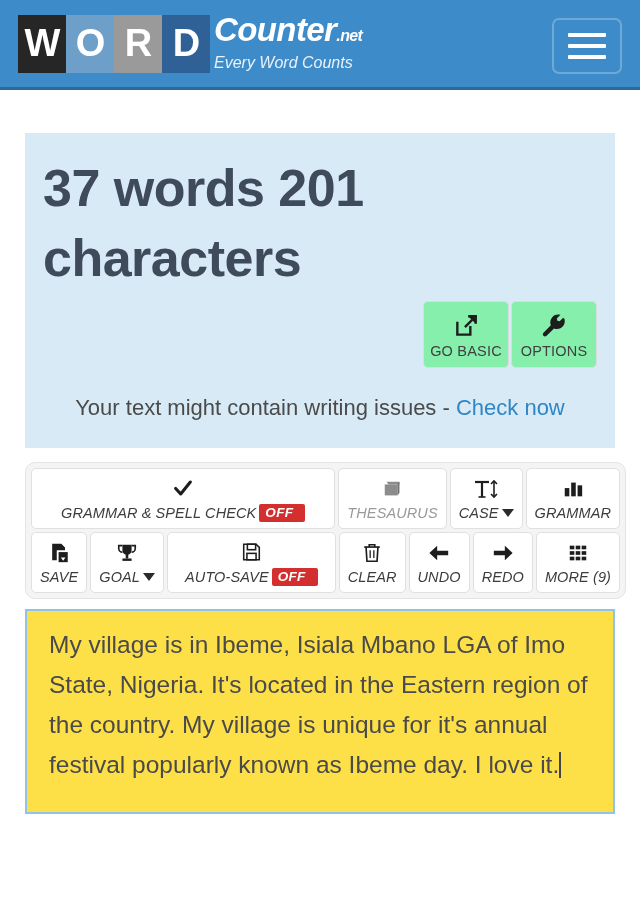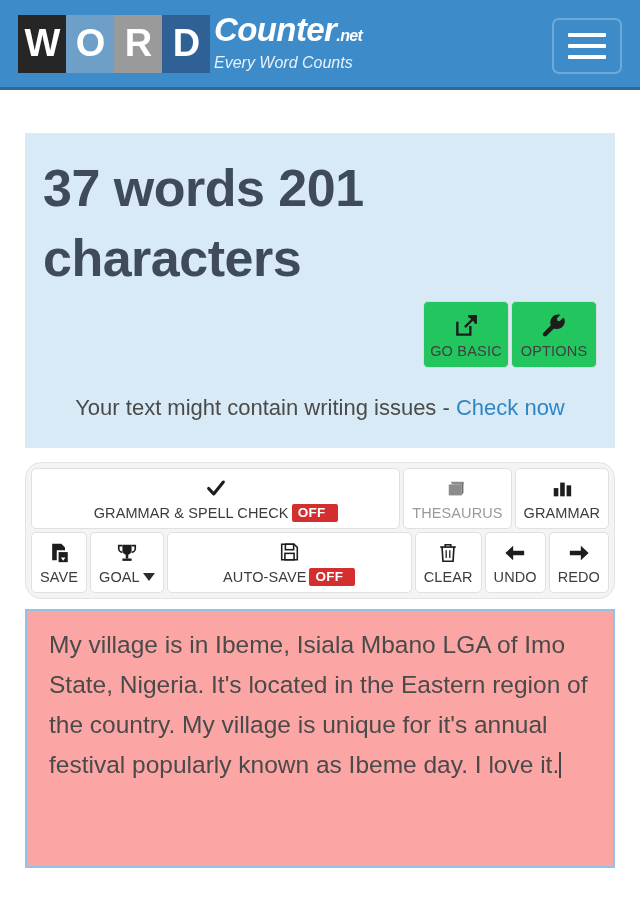--- a/index.html
+++ b/index.html
@@ -89,21 +89,21 @@
     letter-spacing: -0.5px;
     max-width: 420px;
   }
   .stats-actions {
     display: flex;
     justify-content: flex-end;
     gap: 2px;
     margin-top: 8px;
   }
   .act-btn {
-    background: #22c55e;
+    background: #86efac;
     border: 1px solid #dcdcdc;
     border-radius: 5px;
     width: 86px;
     padding: 9px 4px 8px 4px;
     text-align: center;
     cursor: pointer;
   }
   .act-ico { height: 30px; display: flex; align-items: center; justify-content: center; }
   .act-lbl {
     font-size: 14.5px;
@@ -115,25 +115,26 @@
     text-align: center;
     color: #4a4a4a;
     font-size: 22px;
     line-height: 36px;
     margin-top: 22px;
   }
   .issues a { color: #2f86c5; text-decoration: none; }
 
   
   .toolbar {
-    margin: 14px 25px 0 25px;
+    margin: 14px 14px 0 25px;
     background: #f4f4f4;
     border: 1px solid #e4e4e4;
-    border-radius: 16px;
+    border-radius: 10px;
     padding: 5px;
+    font-style: italic;
   }
   .tb-row { display: flex; gap: 3px; margin-bottom: 3px; }
   .tb-row:last-child { margin-bottom: 0; }
   .tb-btn {
     background: #ffffff;
     border: 1px solid #e0e0e0;
     border-radius: 5px;
     padding: 6px 8px 6px 8px;
     display: flex;
     flex-direction: column;
@@ -172,22 +173,22 @@
     border-left: 6px solid transparent;
     border-right: 6px solid transparent;
     border-top: 8px solid #2b2b2b;
     display: inline-block;
   }
 
   
   .editor-wrap {
     margin: 10px 25px 0 25px;
     border: 2px solid #8fc4e8;
-    background: #fca5a5;
-    height: 259px;
+    background: #fde047;
+    height: 205px;
     padding: 14px 22px 0 22px;
     overflow: hidden;
   }
   .editor-text {
     font-size: 24.5px;
     line-height: 40px;
     color: #4a4a4a;
     white-space: pre-wrap;
   }
   .caret-bar {
@@ -269,20 +270,36 @@
           <path d="M5 4 L19 4 L19 7 L7 7 Z"></path>
           <path d="M3 7 L17 7 L17 19 L3 19 Z"></path>
           <path d="M17 7 L19 4 L19 16 L17 19 Z" fill="#6f6f6f"></path>
         </svg>
       </div>
       <div class="tb-lbl">
         <span>THESAURUS</span>
       </div>
     </div>
 
+    <div class="tb-btn">
+      <div class="tb-ico">
+        <svg width="28" height="24" viewBox="0 0 28 24" fill="none" stroke="#1d1d1d" stroke-width="1.8">
+          <path d="M3 5 L17 5" stroke-width="2.2"></path>
+          <path d="M10 5 L10 20" stroke-width="2.2"></path>
+          <path d="M6.5 20 L13.5 20" stroke-width="1.6"></path>
+          <path d="M22 4 L22 20" stroke-width="1.6"></path>
+          <path d="M19 7 L22 4 L25 7" stroke-width="1.6"></path>
+          <path d="M19 17 L22 20 L25 17" stroke-width="1.6"></path>
+        </svg>
+      </div>
+      <div class="tb-lbl">
+        <span>CASE</span>
+        <span class="caret"></span>
+      </div>
+    </div>
 
     <div class="tb-btn">
       <div class="tb-ico">
         <svg width="24" height="22" viewBox="0 0 24 24" fill="#1d1d1d">
           <rect x="3" y="11" width="5" height="9"></rect>
           <rect x="10" y="5" width="5" height="15"></rect>
           <rect x="17" y="8" width="5" height="12"></rect>
         </svg>
       </div>
       <div class="tb-lbl">
@@ -366,19 +383,37 @@
       <div class="tb-ico">
         <svg width="24" height="22" viewBox="0 0 24 24" fill="#1d1d1d">
           <path d="M2 9.5 L2 14.5 L14 14.5 L14 20 L22.5 12 L14 4 L14 9.5 Z"></path>
         </svg>
       </div>
       <div class="tb-lbl">
         <span>REDO</span>
       </div>
     </div>
 
+    <div class="tb-btn">
+      <div class="tb-ico">
+        <svg width="24" height="22" viewBox="0 0 24 24" fill="#1d1d1d">
+          <rect x="3" y="4" width="5" height="4"></rect>
+            <rect x="9.5" y="4" width="5" height="4"></rect>
+            <rect x="16" y="4" width="5" height="4"></rect>
+          <rect x="3" y="10" width="5" height="4"></rect>
+            <rect x="9.5" y="10" width="5" height="4"></rect>
+            <rect x="16" y="10" width="5" height="4"></rect>
+          <rect x="3" y="16" width="5" height="4"></rect>
+            <rect x="9.5" y="16" width="5" height="4"></rect>
+            <rect x="16" y="16" width="5" height="4"></rect>
+        </svg>
+      </div>
+      <div class="tb-lbl">
+        <span>MORE (9)</span>
+      </div>
+    </div>
 
   </div>
 </div>
 
 <div class="editor-wrap">
   <div class="editor-text"><span>My village is in Ibeme, Isiala Mbano LGA of Imo State, Nigeria. It's located in the Eastern region of the country. My village is unique for it's annual festival popularly known as Ibeme day. I love it.</span><span class="caret-bar"></span></div>
 </div>
 
 </body></html>

